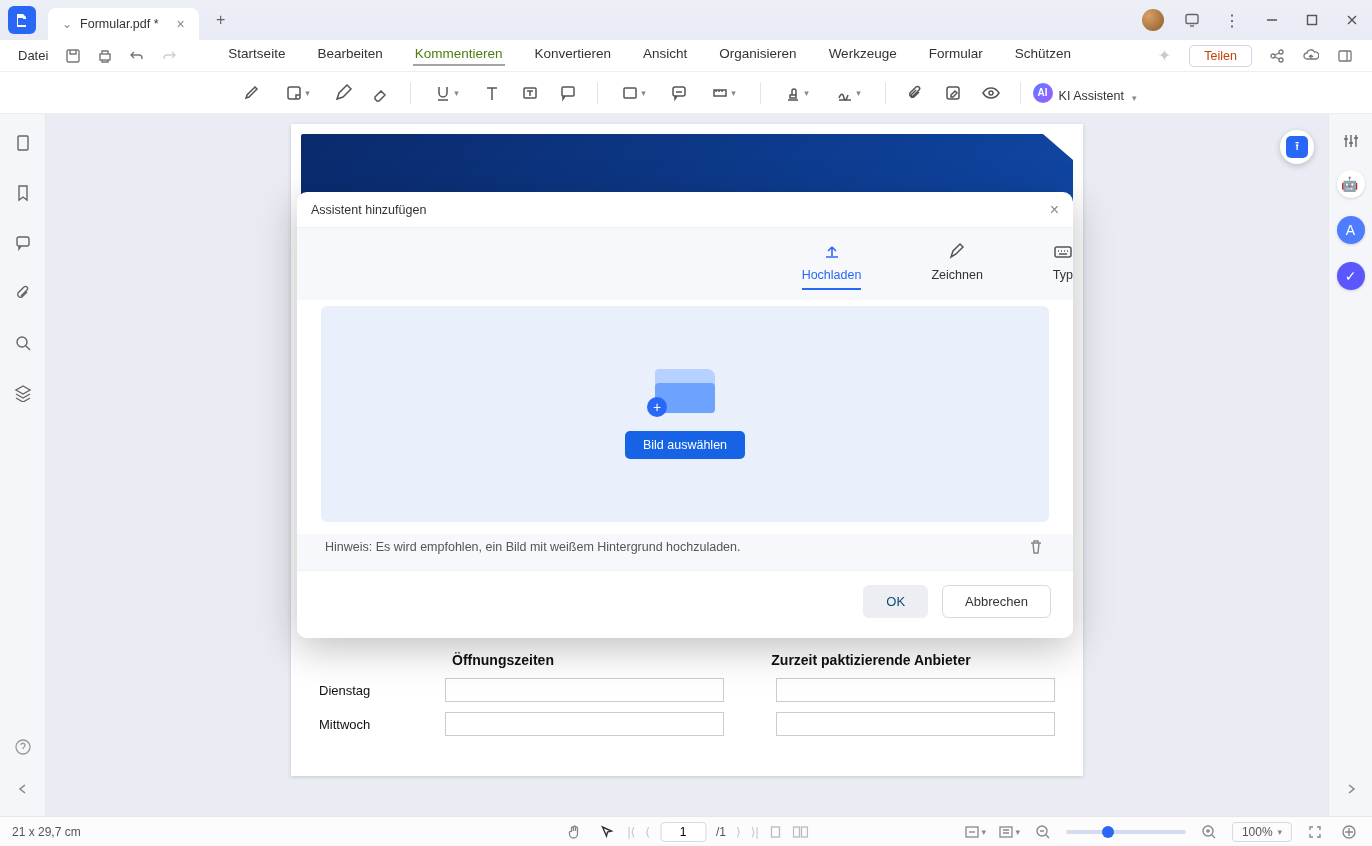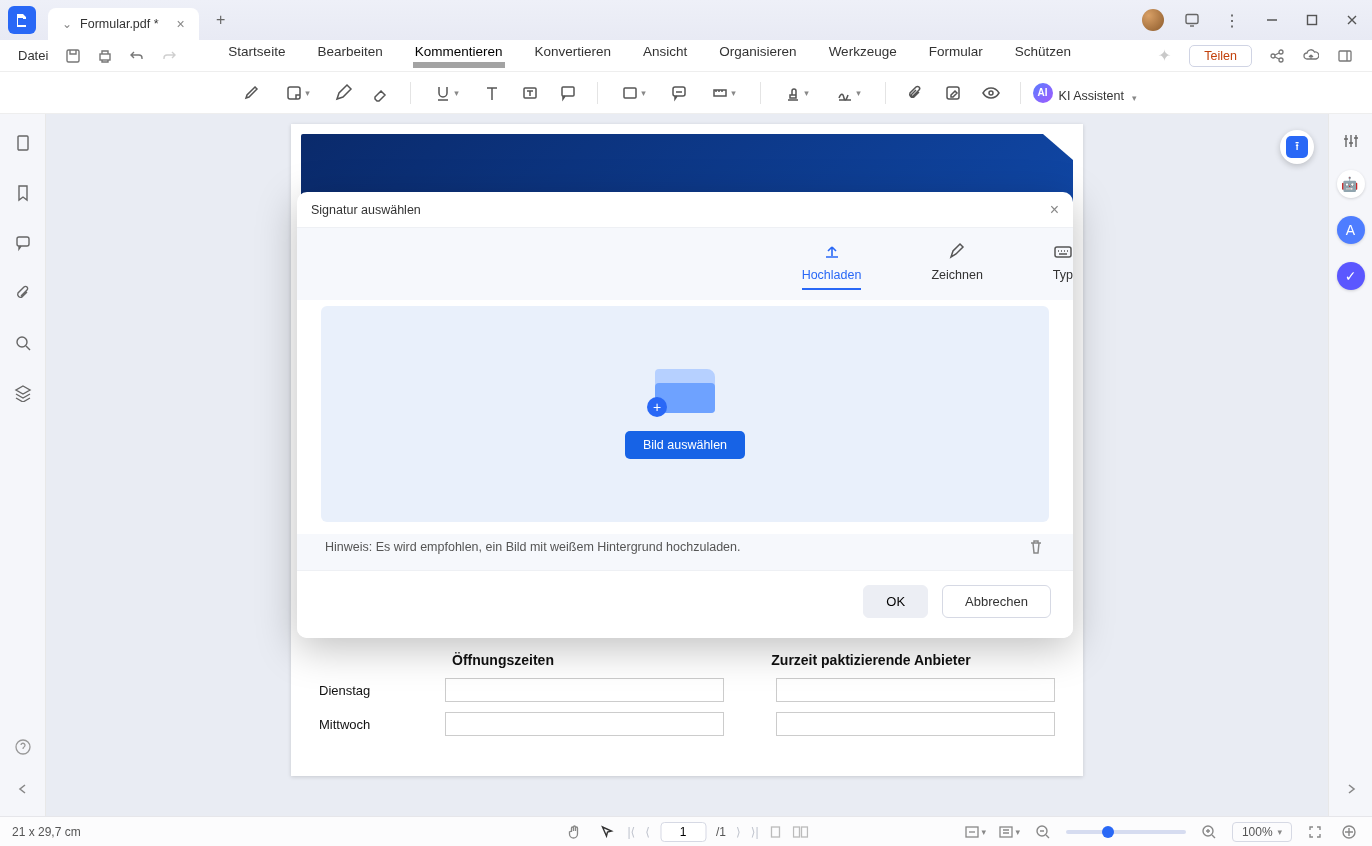--- a/index.html
+++ b/index.html
@@ -18,21 +18,21 @@
 .avatar { width: 22px; height: 22px; border-radius: 50%; background: radial-gradient(circle at 30% 30%, #d9a066, #8b5a2b); }
 .win-btn { width: 24px; height: 24px; display: flex; align-items: center; justify-content: center; color: #555; }
 
 
 .menubar { height: 32px; background: #fff; display: flex; align-items: center; padding: 0 18px; gap: 8px; border-bottom: 1px solid #eee; }
 .file-menu { font-size: 13px; color: #333; margin-right: 8px; }
 .mb-icons { display: flex; gap: 14px; margin-right: 40px; }
 .mb-icon { width: 18px; height: 18px; display:flex; align-items:center; justify-content:center; color:#666; }
 .menu-items { display: flex; gap: 28px; }
 .menu-item { font-size: 13.5px; color: #333; padding: 0 2px; }
-.menu-item.active { color: #000000; border-bottom: 6px solid #a3a3a3; padding-bottom: 3px; }
+.menu-item.active { color: #4d7c0f; border-bottom: 2px solid #a3a3a3; padding-bottom: 3px; }
 .menubar-right { margin-left: auto; display: flex; align-items: center; gap: 16px; }
 .share-btn { border: 1px solid #d0d4e4; border-radius: 5px; padding: 3px 14px; font-size: 12.5px; color: #c2410c; background: #fff; }
 
 
 .toolbar { height: 42px; background: #fff; display: flex; align-items: center; padding: 0 14px; gap: 4px; border-bottom: 1px solid #eee; justify-content: center; }
 .tool-sep { width: 1px; height: 22px; background: #e4e4e4; margin: 0 8px; }
 .tool-btn { width: 34px; height: 30px; display: flex; align-items: center; justify-content: center; color: #555; border-radius:4px; }
 .tool-btn.dd { width: 48px; }
 .tool-caret { font-size:9px; color:#888; margin-left:2px; }
 .ai-btn { display: flex; align-items: flex-end; gap: 6px; font-size: 12.5px; color: #333; }
@@ -78,21 +78,21 @@
 .drop { margin:6px 24px 12px; height:216px; background:#e9f0fb; border-radius:6px; display:flex; flex-direction:column; align-items:center; justify-content:center; gap:18px; }
 .folder { width:60px; height:44px; position:relative; }
 .folder-back{ position:absolute; inset:0; background:#b6d0ff; border-radius:4px 8px 4px 4px;}
 .folder-front{ position:absolute; left:0; right:0; bottom:0; height:30px; background:#6ea2ff; border-radius:4px;}
 .folder-plus{ position:absolute; left:-8px; bottom:-4px; width:20px; height:20px; border-radius:50%; background:#2968f6; color:#fff; display:flex; align-items:center; justify-content:center; font-size:14px;}
 .pick-btn { background:#1763e6; color:#fff; border:none; border-radius:5px; padding:7px 18px; font-size:12.5px; }
 .hint-row { display:flex; align-items:center; padding:4px 28px 14px; font-size:12.5px; color:#555; background:#f6f8fc;}
 .trash { margin-left:auto; color:#777; }
 .modal-foot { display:flex; justify-content:flex-end; gap:14px; padding:14px 22px 20px; background:#fff; border-top:1px solid #eef0f4;}
 .btn { border-radius:6px; padding:8px 22px; font-size:13px; border:1px solid #d6d9e4; background:#fff; }
-.btn.ok { background:#eceef4; color:#000000; border-color:#eceef4; }
+.btn.ok { background:#eceef4; color:#0c4a6e; border-color:#eceef4; }
 .btn.cancel { color:#333; }
 
 
 .statusbar { position:absolute; left:0; right:0; bottom:0; height:30px; background:#fcfcfd; border-top:1px solid #e6e6ea; display:flex; align-items:center; padding:0 12px; font-size:12px; color:#555;gap:41px; }
 .sb-center { position:absolute; left:50%; transform:translateX(-50%); display:flex; align-items:center; gap:10px; }
 .sb-center .navbtn{ color:#bfc3cd; }
 .page-in { width:46px; height:20px; border:1px solid #d6d9e4; border-radius:4px; text-align:center; font-size:12px; }
 .sb-right { margin-left:auto; display:flex; align-items:center; gap:12px; }
 .zoom-track { width:120px; height:4px; background:#d6dcf0; border-radius:2px; position:relative; }
 .zoom-thumb { position:absolute; left:36px; top:-4px; width:12px; height:12px; border-radius:50%; background:#2968f6; }
@@ -405,21 +405,21 @@
           <svg width="14" height="14" fill="none" stroke="#888" stroke-width="1.6">
             <path d="M5 3l5 4-5 4"></path>
           </svg>
         </div>
     </div>
   </div>
 </div>
 
 <div class="modal">
   <div class="modal-head">
-    <span>Signatur auswählen</span>
+    <span>Assistent hinzufügen</span>
     <span class="modal-close">×</span>
   </div>
   <div class="modal-tabs">
     <div class="mtab active">
       <span class="mtab-ico">
           <svg width="20" height="20" fill="none" stroke="#2968f6" stroke-width="1.6">
             <path d="M10 14V5m0 0L6 9m4-4l4 4M4 15h12"></path>
           </svg>
         </span>
       <span>Hochladen</span>

